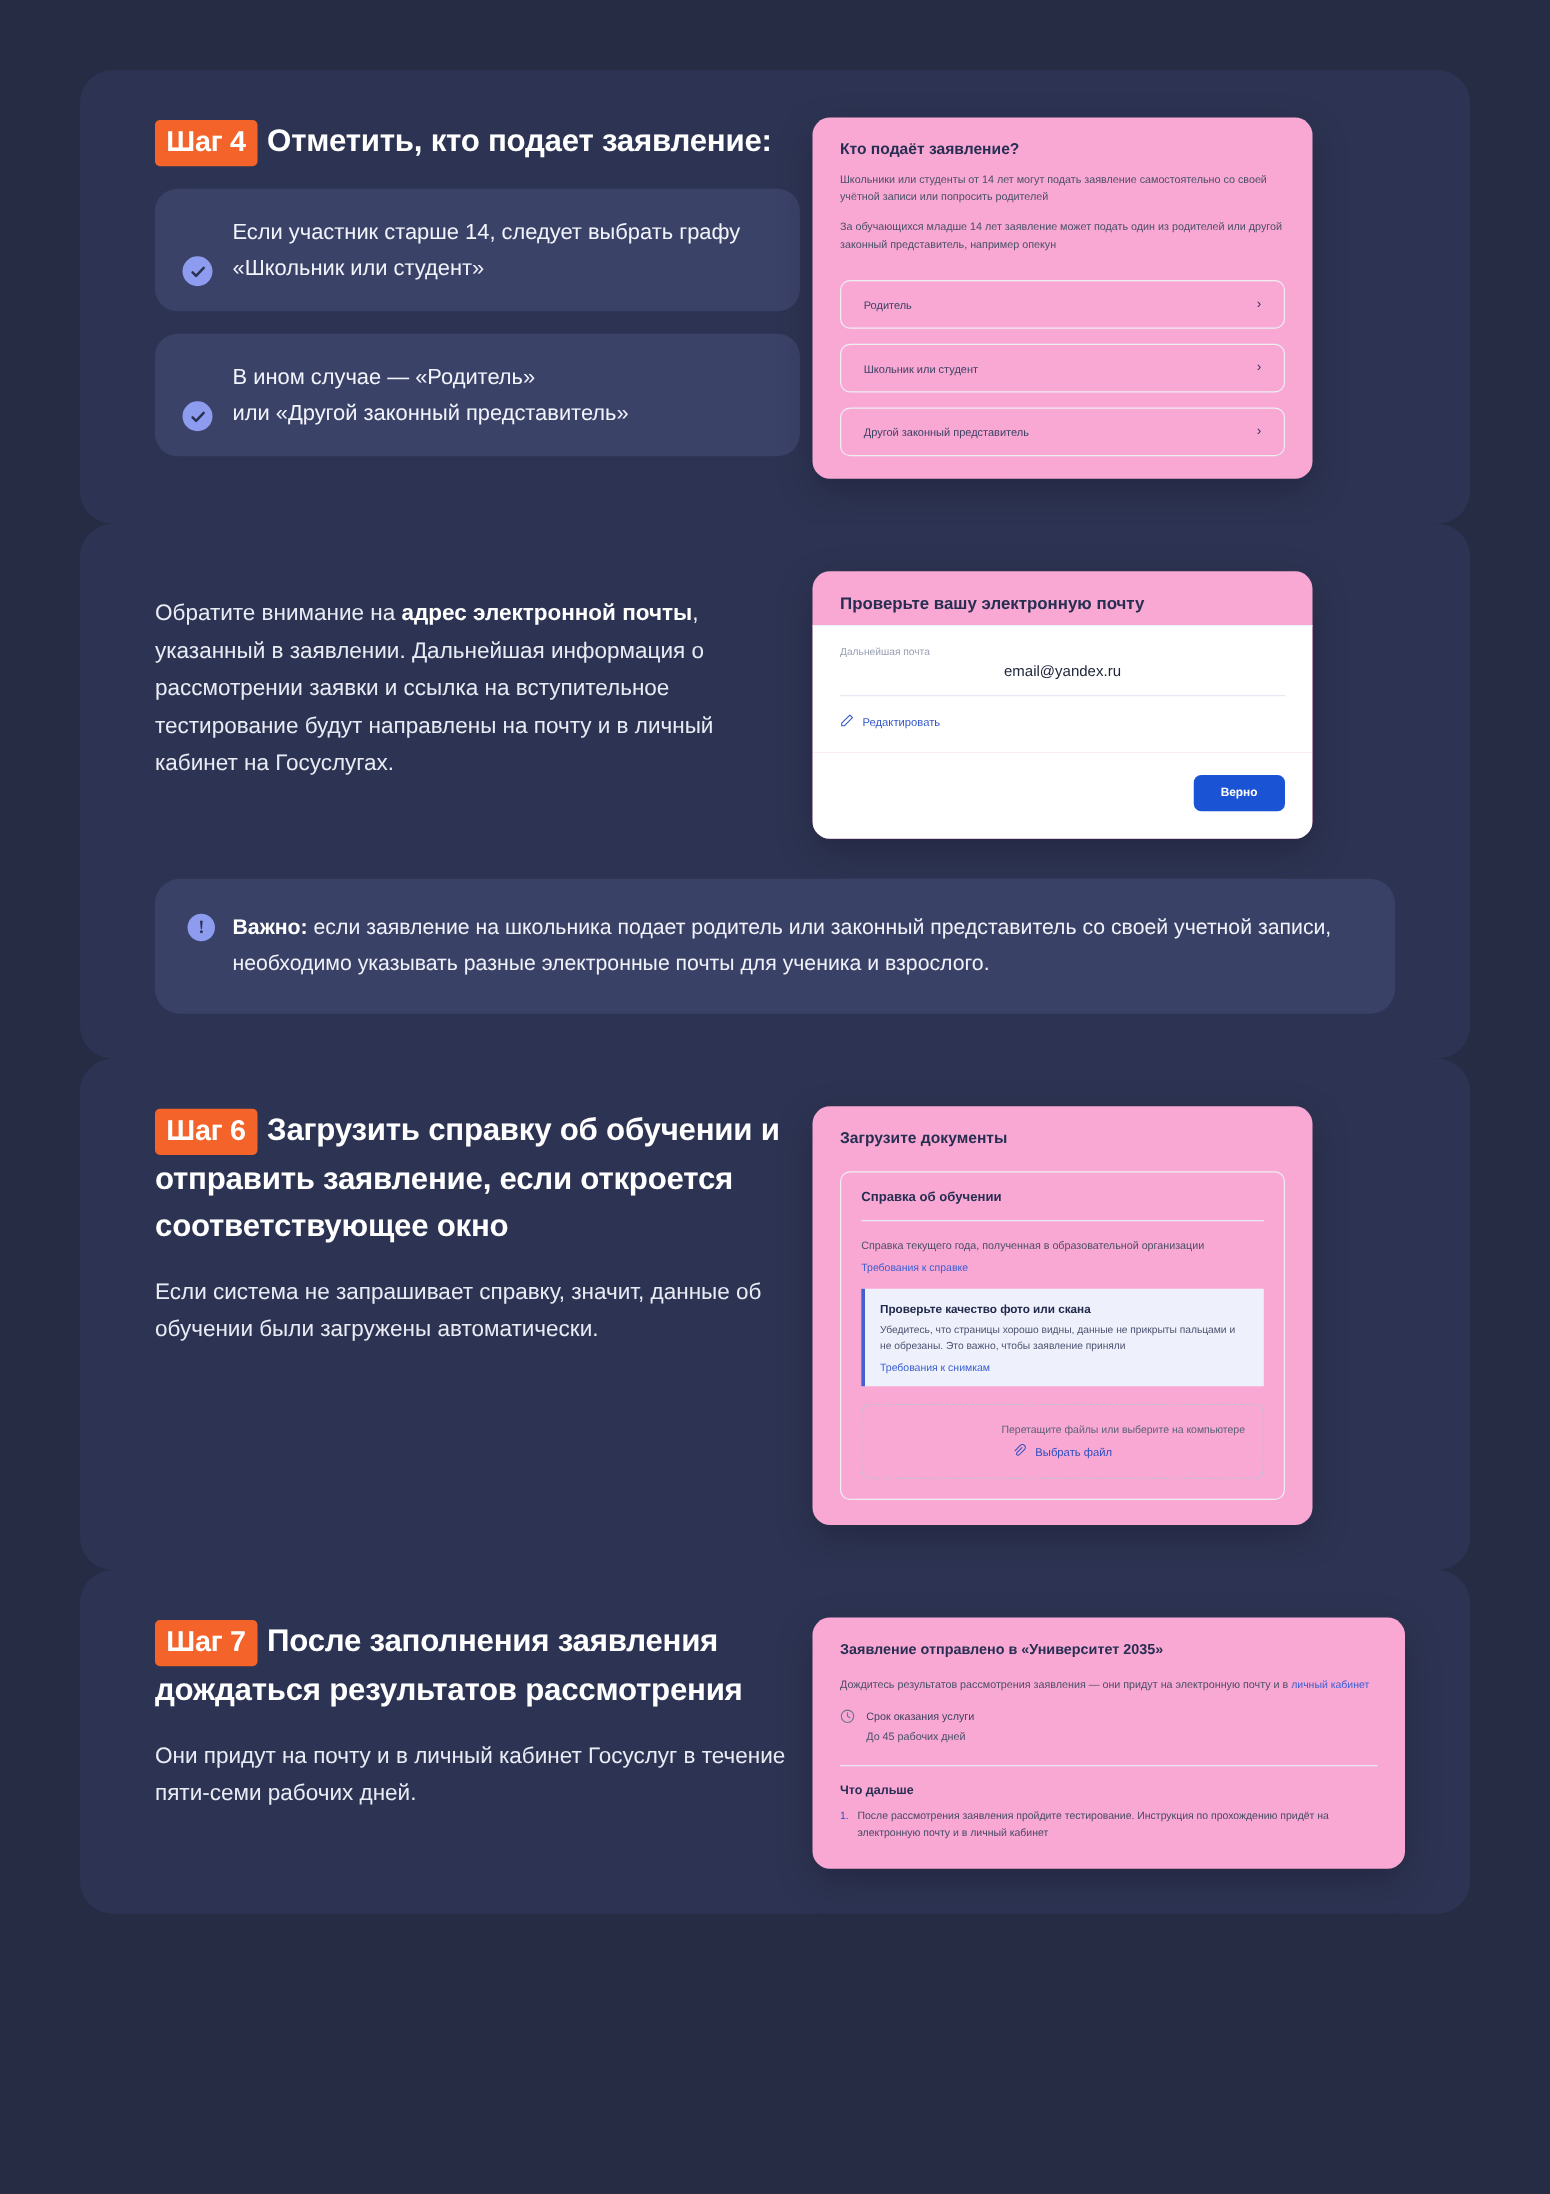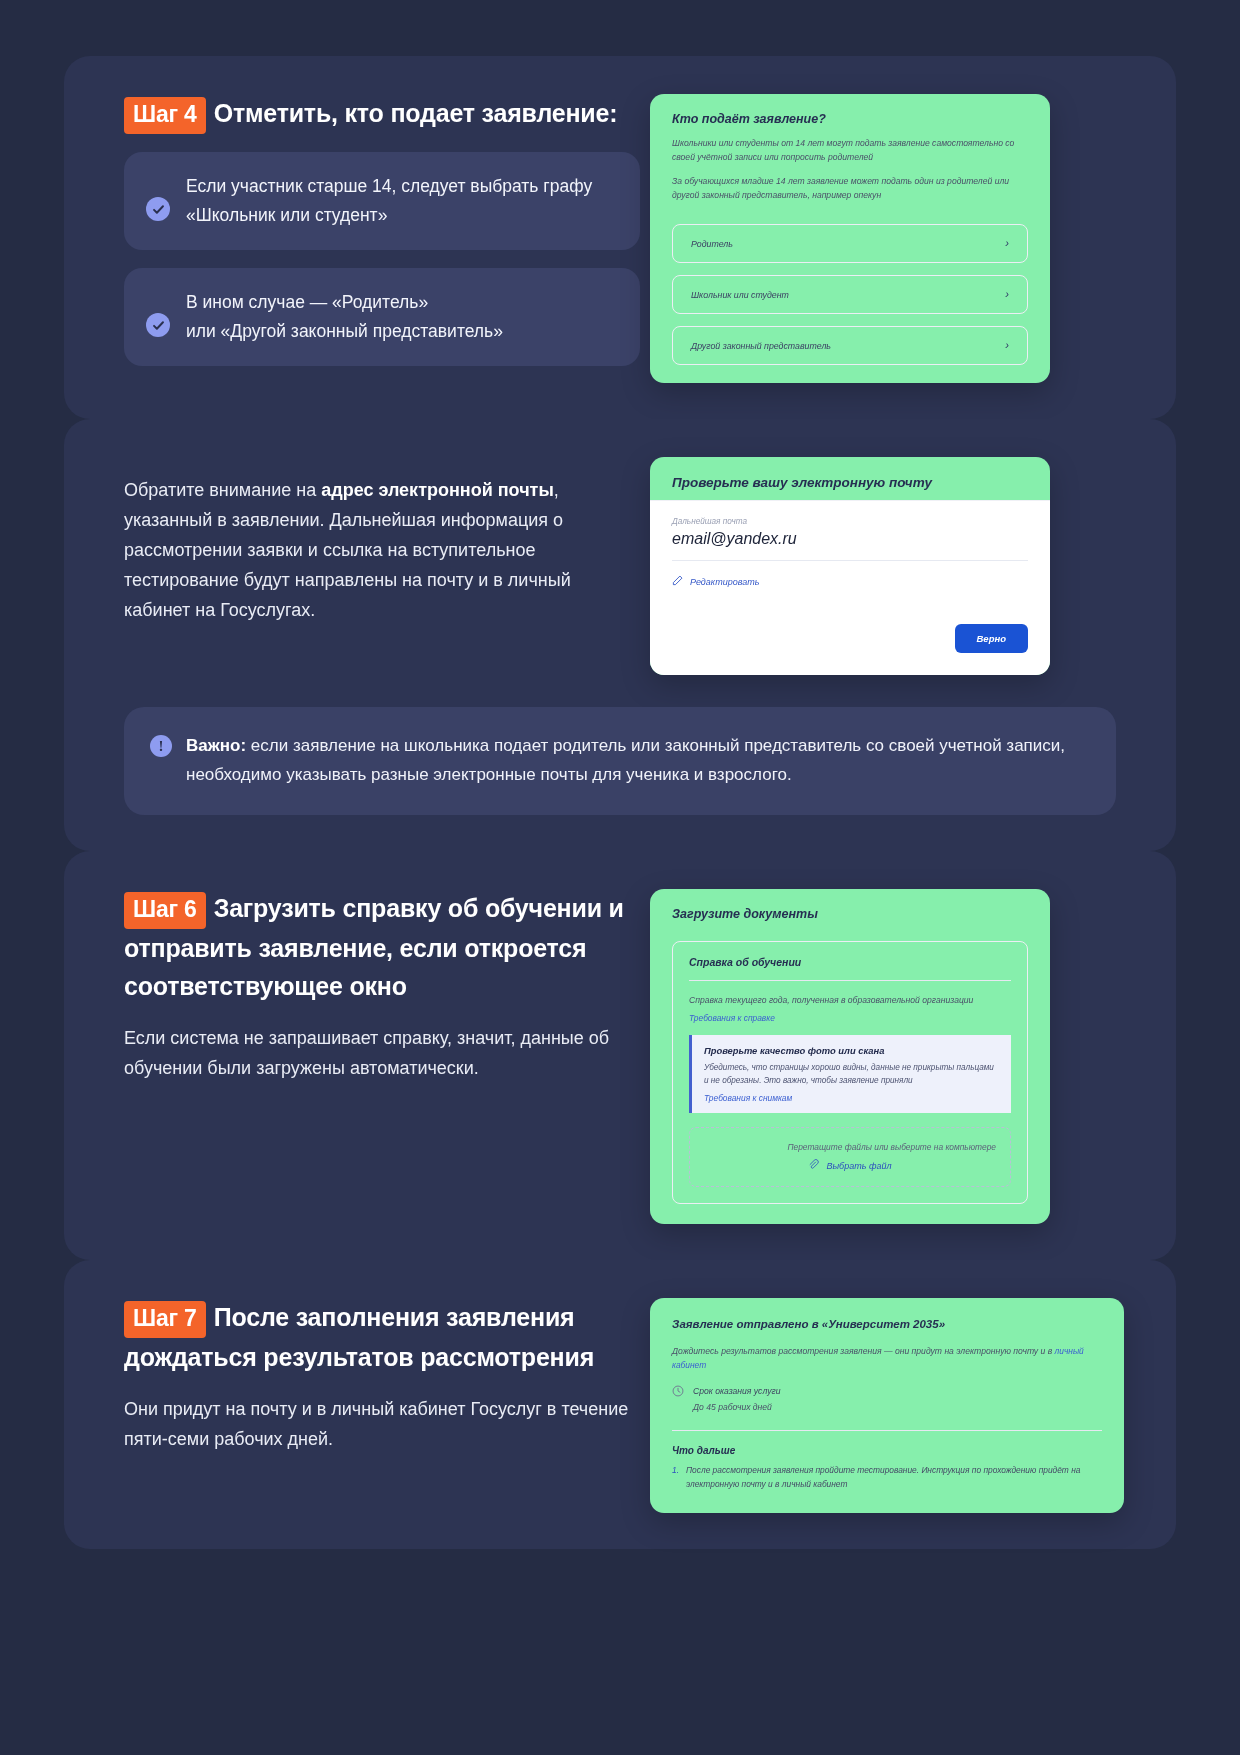--- a/index.html
+++ b/index.html
@@ -40,21 +40,21 @@
   .body-text { font-size: 18px; line-height: 30px; color: #e9ecf5; margin-top: 18px; font-weight: 400; }
   .body-text b { font-weight: 700; color: #ffffff; }
 
   
   .pill {
     background: #3b4268;
     border-radius: 18px;
     padding: 20px 26px 20px 22px;
     display: flex;
     gap: 16px;
-    align-items: center;
+    align-items: flex-end;
     margin-top: 18px;
   }
   .pill-check {
     flex: 0 0 24px; width: 24px; height: 24px; border-radius: 50%;
     background: #8e9cf0; display: flex; align-items: center; justify-content: center;
     margin-top: 16px;
   }
   .pill-check svg { width: 13px; height: 13px; }
   .pill-text { font-size: 17.5px; line-height: 29px; color: #f2f4fb; }
 
@@ -68,44 +68,43 @@
     flex: 0 0 22px; width: 22px; height: 22px; border-radius: 50%;
     background: #8e9cf0; color: #2b3152; font-weight: 700; font-size: 15px;
     display: flex; align-items: center; justify-content: center; margin-top: 4px;
     font-family: "Liberation Serif", serif;
   }
   .note-text { font-size: 17px; line-height: 29px; color: #f0f2fa; }
   .note-text b { font-weight: 700; color: #ffffff; }
 
   
   .shot {
-    background: #86efac;
+    background: #f9a8d4;
     border-radius: 14px;
     box-shadow: 0 10px 30px rgba(0,0,0,.22);
     overflow: hidden;
     font-size: 9px;
     color: #2a3045;
     width: 400px;
-    font-style: italic;
   }
   .shot-title { font-size: 12.5px; font-weight: 700; color: #262f52; }
   .shot-pad { padding: 18px 22px; }
   .shot-p { font-size: 8.6px; line-height: 14px; color: #4a5068; margin-top: 10px; }
   .shot-row {
     border-bottom: 1px solid #eceef4;
     padding: 13px 18px;
     display: flex; align-items: center; justify-content: space-between;
     font-size: 8.8px; color: #3b4263;
   }
   .shot-row:last-child { border-bottom: none; }
   .chev { color: #2a3363; font-size: 11px; line-height: 1; }
 
   .inner-card { border: 1px solid #eceef4; border-radius: 8px; margin: 12px 0 0 0; }
   .field-label { font-size: 8.2px; color: #9aa0b4; }
-  .field-value { font-size: 16px; color: #20263b; margin-top: 4px; }
+  .field-value { font-size: 12px; color: #20263b; margin-top: 4px; text-align: center; }
   .field-rule { border-top: 1px solid #e6e9f1; margin-top: 12px; }
   .edit-link { color: #3558c8; font-size: 9px; display: flex; align-items: center; gap: 7px; }
   .btn-primary {
     background: #1a53d4; color: #fff; font-size: 9.5px; font-weight: 600;
     padding: 9px 22px; border-radius: 6px; display: inline-block;
   }
   .link { color: #3b5fd1; font-size: 8.4px; }
   .tipbox { background: #eef1fb; border-left: 3px solid #4360cf; padding: 10px 12px; margin-top: 12px; }
   .tip-title { font-size: 9.4px; font-weight: 700; color: #222a4c; }
   .tip-p { font-size: 8.2px; line-height: 13px; color: #4d5371; margin-top: 5px; }

